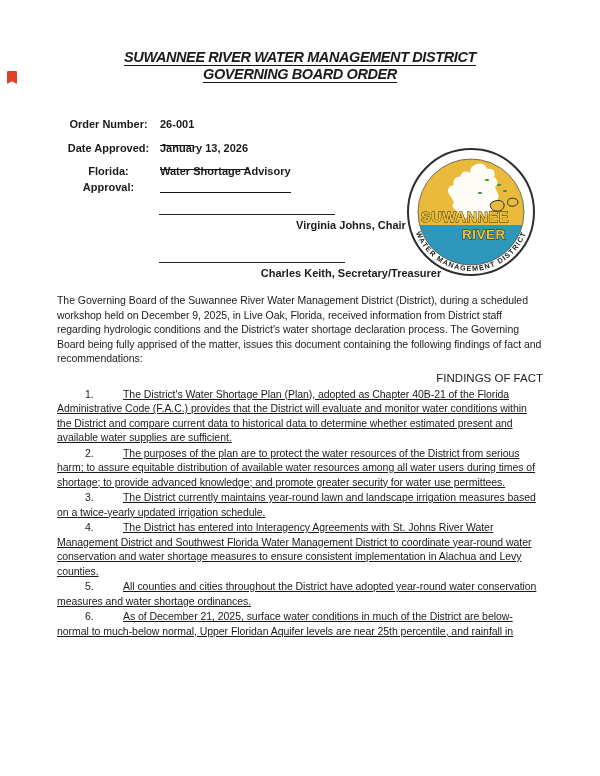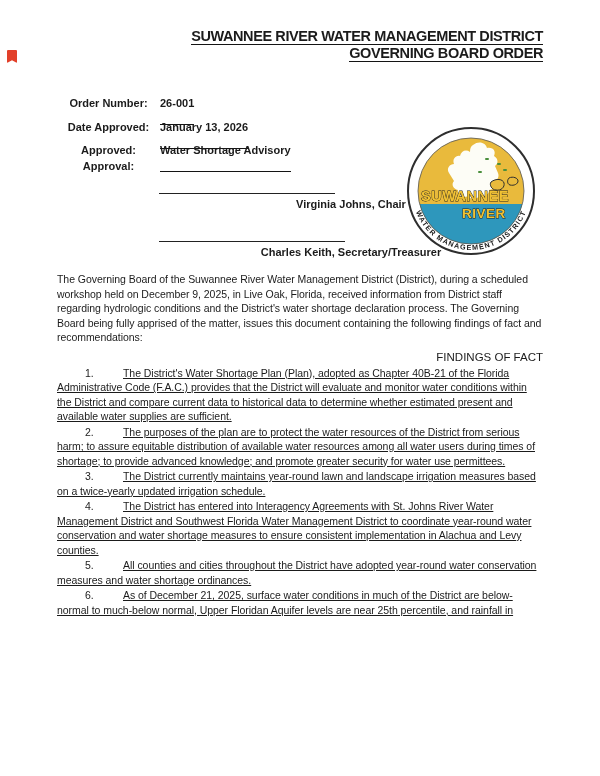--- a/index.html
+++ b/index.html
@@ -13,21 +13,21 @@
 
   
   .red-marker {
     position: absolute; left: 7px; top: 22px; width: 10px; height: 13px;
     background: #e2402a;
     clip-path: polygon(0 0, 100% 0, 100% 100%, 50% 78%, 0 100%);
     border-radius: 1px;
   }
 
   
-  .doc-title { margin-top: 28px; text-align: right; line-height: 16.5px; }
+  .doc-title { margin-top: 49px; text-align: center; line-height: 16.5px; font-style: italic; }
   .doc-title .line span {
     font-weight: bold; font-size: 14.5px; letter-spacing: -0.4px;
     border-bottom: 1.6px solid #141414; padding-bottom: 0px;
   }
 
   
   .info-block { margin-top: 35px; }
   .info-row { display: flex; margin-bottom: 8px; line-height: 15.5px; text-align: center; }
   .info-label { width: 103px; font-weight: bold; font-size: 11px; flex: none; }
   .info-label div { line-height: 15.5px; }
@@ -75,21 +75,21 @@
     <div class="info-row">
       <div class="info-label">Order Number:</div>
       <div class="info-value"><span>26-001</span></div>
     </div>
     <div class="info-row">
       <div class="info-label">Date Approved:</div>
       <div class="info-value"><span>January 13, 2026</span></div>
     </div>
     <div class="info-row">
       <div class="info-label">
-        <div>Approved:</div>
+        <div>Florida:</div>
         <div>Approval:</div>
       </div>
       <div class="info-value"><span>Water Shortage Advisory</span></div>
     </div>
   </div>
 
   <div class="sig-block sig1">
     <div class="sig-line"></div>
     <div class="sig-name">Virginia Johns, Chair</div>
   </div>

